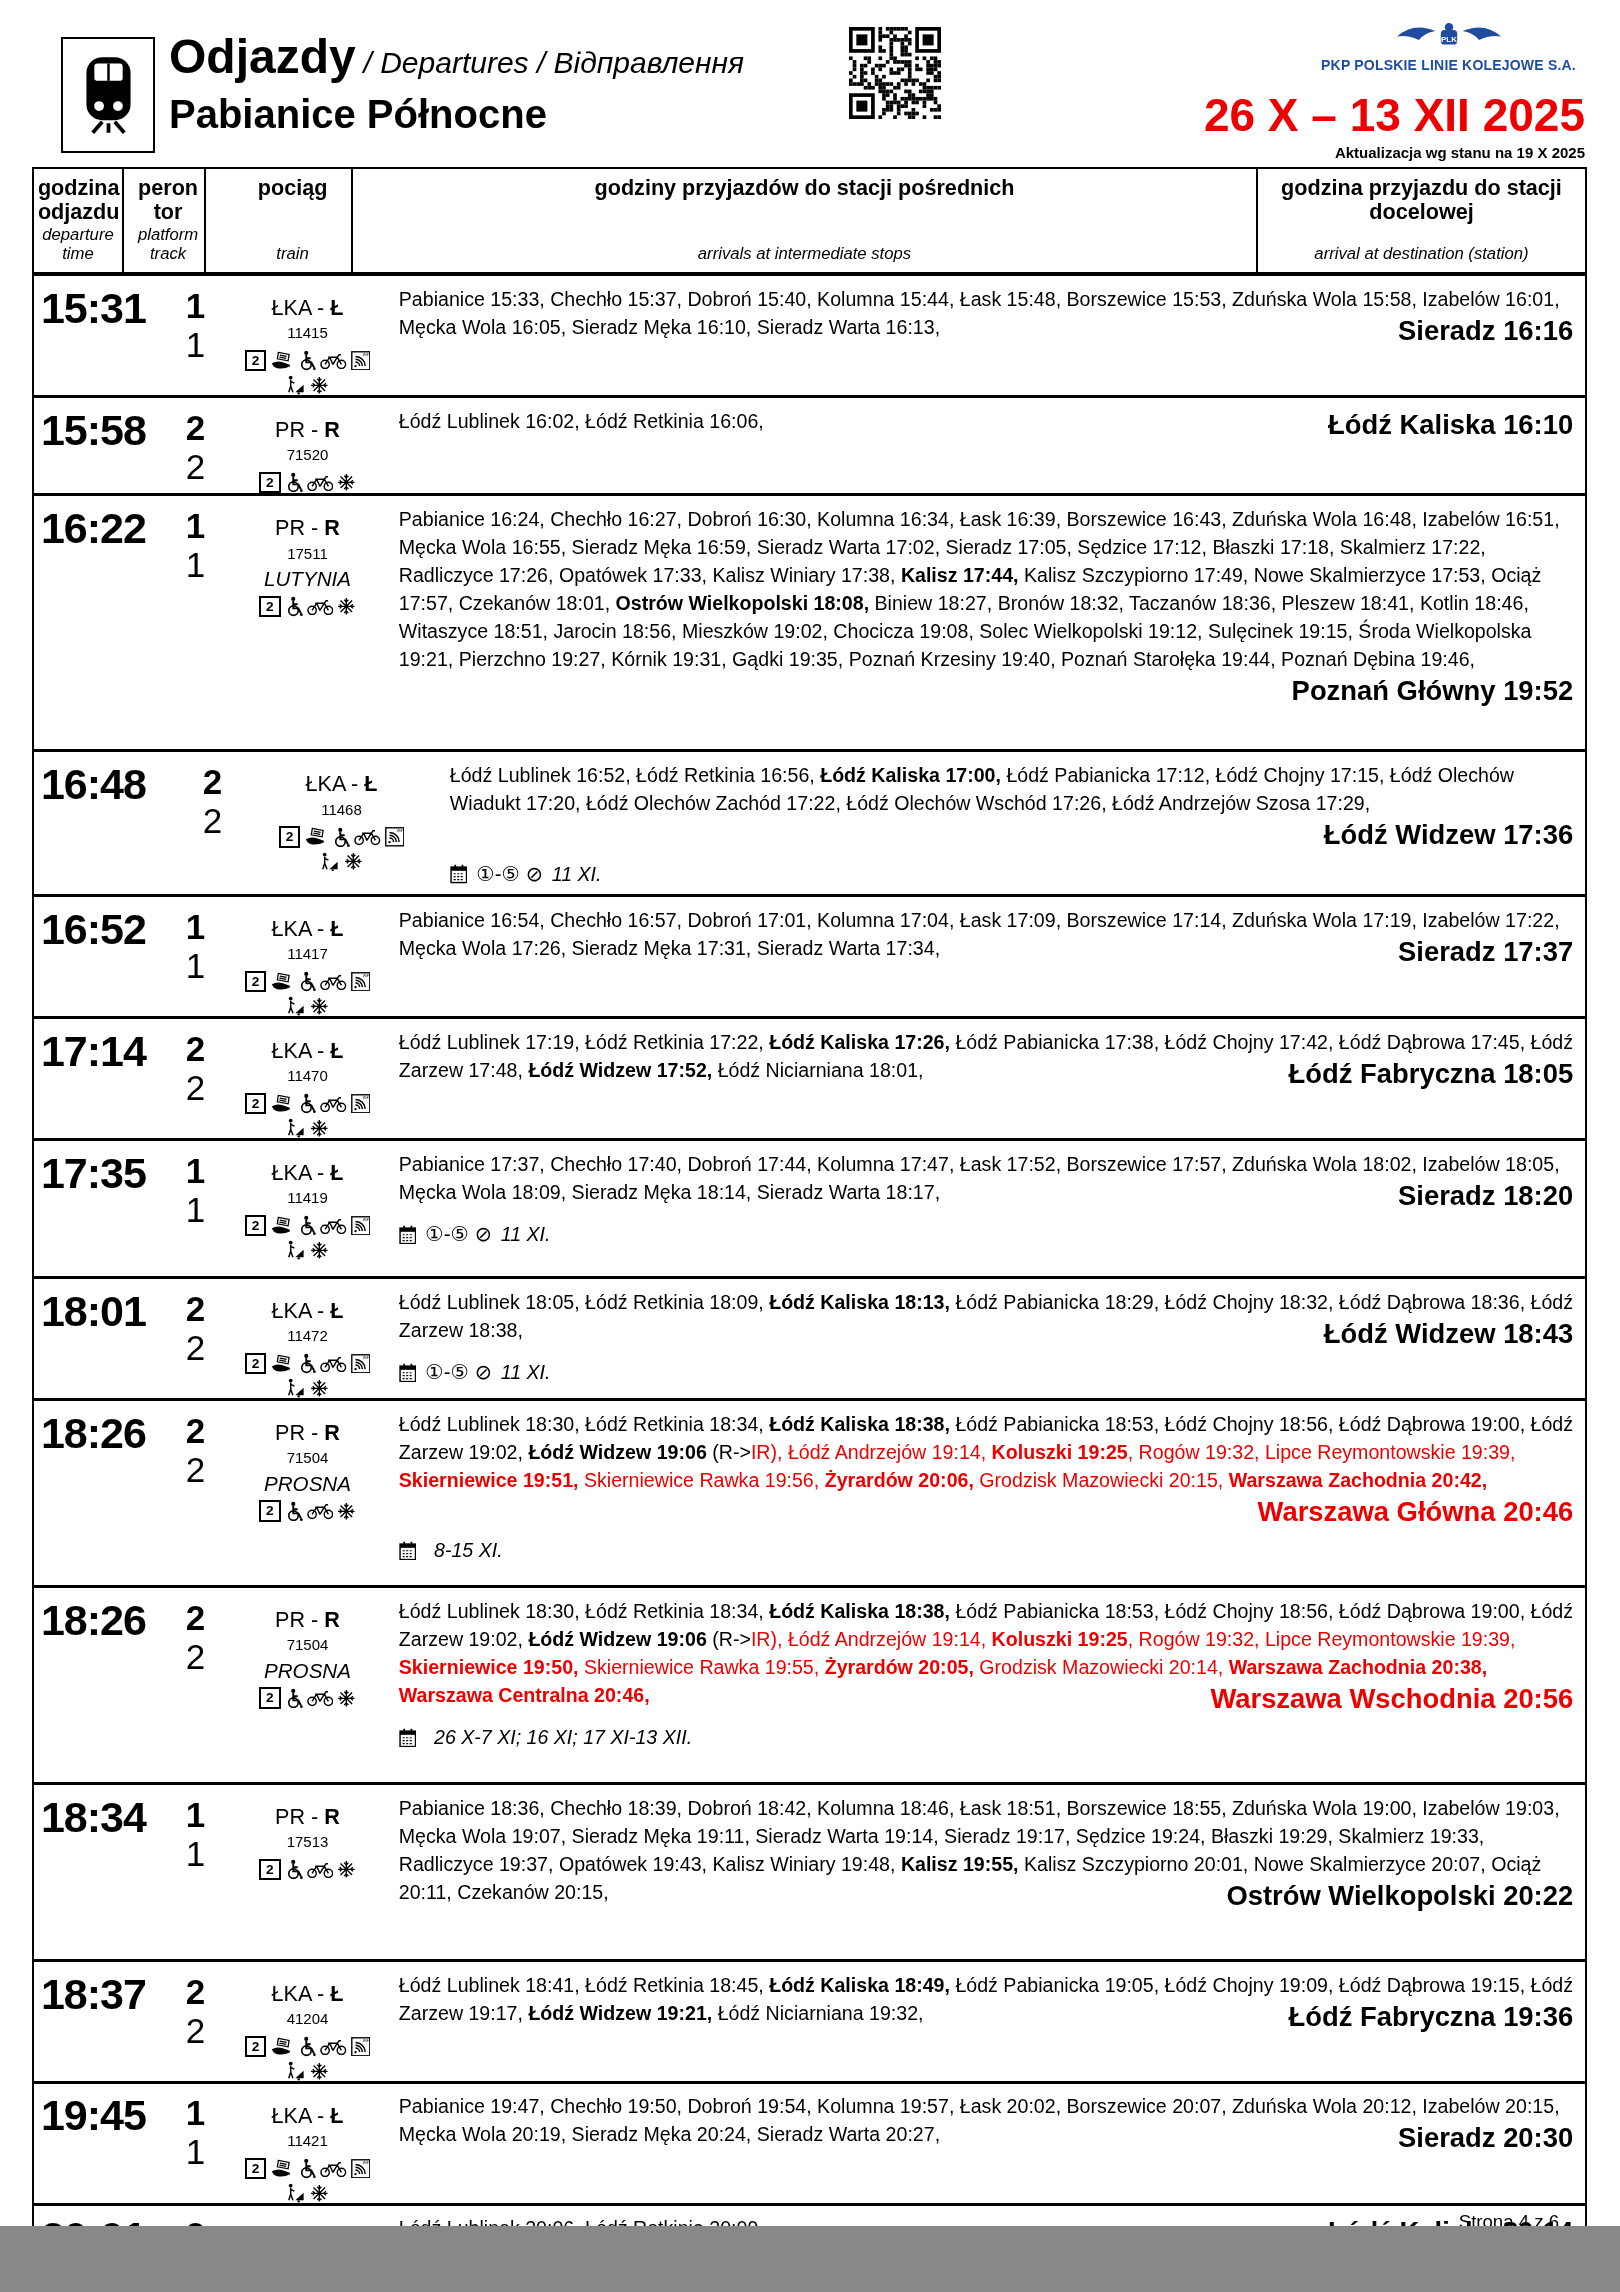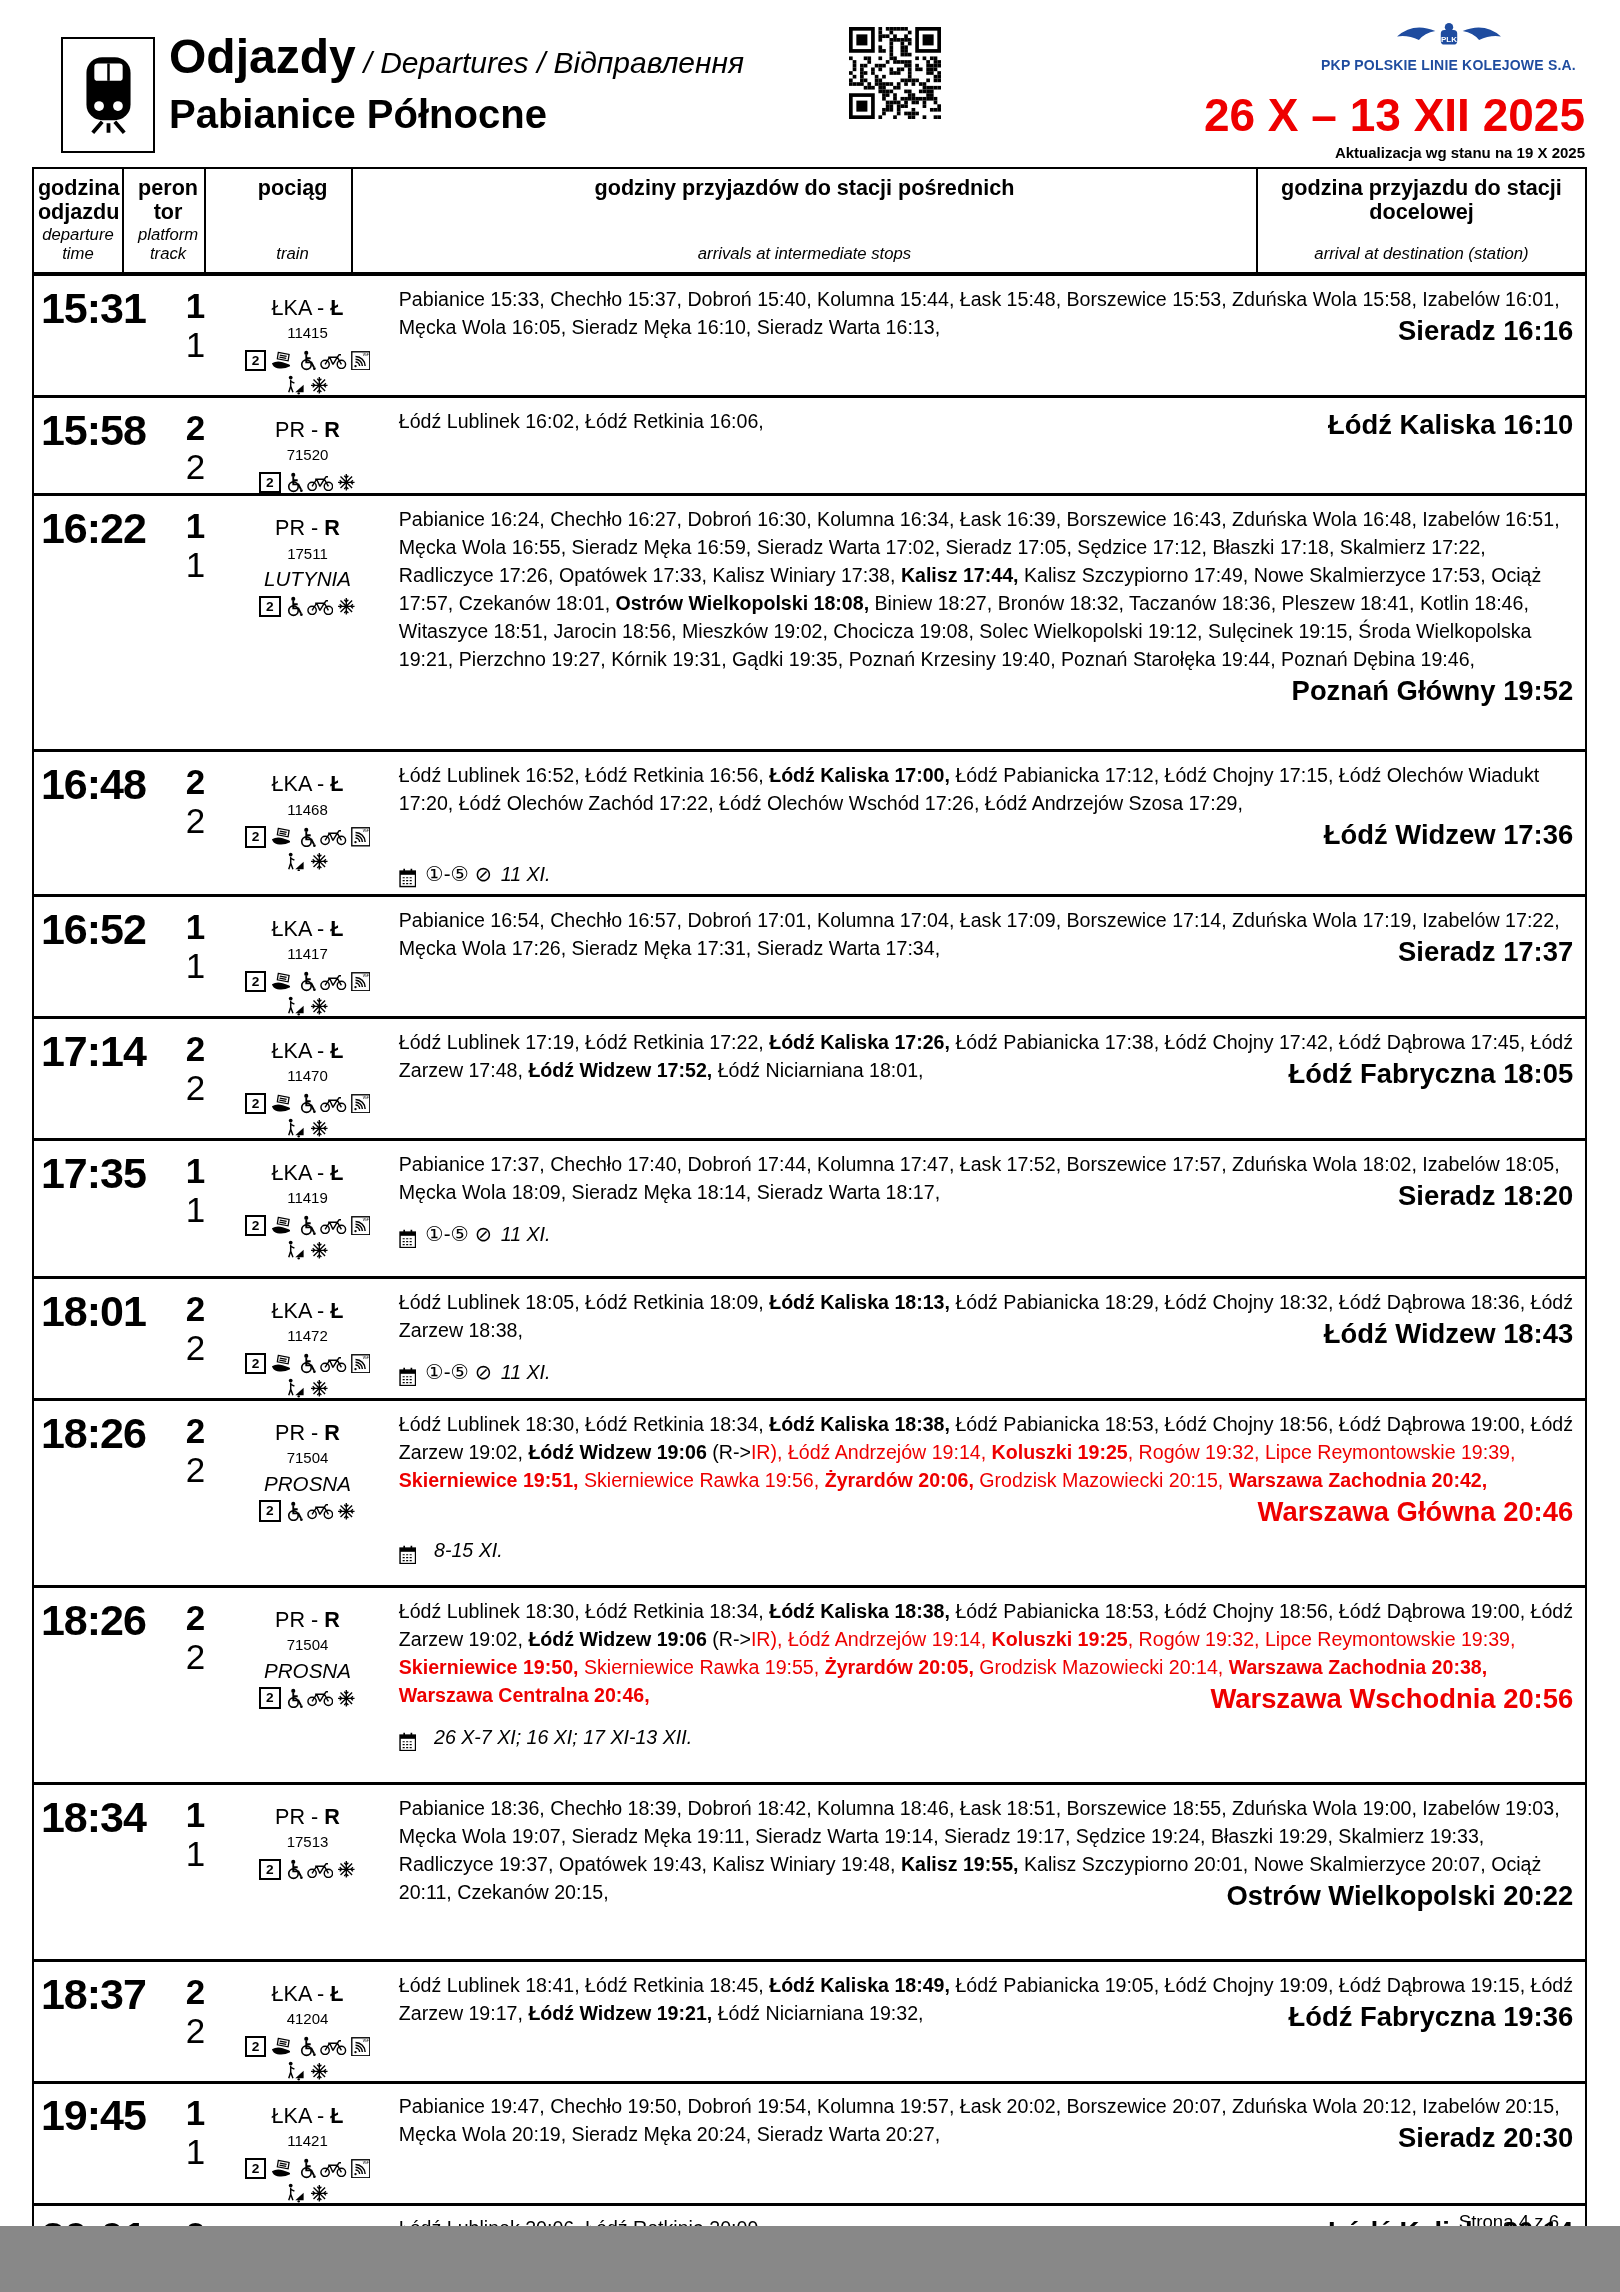--- a/index.html
+++ b/index.html
@@ -36,21 +36,21 @@
   .t{font-size:35px;line-height:41px;}
   .c-train{width:159px;flex-shrink:0;text-align:center;padding-top:19px;font-size:21.6px;line-height:25.5px;}
   .num{font-size:15px;}
   .tname{font-size:20.6px;font-style:italic;}
   .ticons{display:flex;justify-content:center;align-items:center;gap:3.9px;margin-top:3.9px;}
   .ic{display:inline-flex;align-items:center;}
   .ic-box{display:inline-flex;align-items:center;justify-content:center;width:17.6px;height:17.6px;
           border:2px solid #000;font-size:13.7px;font-weight:bold;}
   .c-main{flex:1;box-sizing:border-box;padding:8.8px 11.8px 5.9px 11.8px;font-size:19.6px;line-height:28px;display:flow-root;}
   .dest{float:right;min-width:490px;text-align:right;font-weight:bold;font-size:27.4px;line-height:35px;}
-  .note{clear:both;display:flex;align-items:flex-end;gap:8.8px;padding-top:7.8px;font-size:19.6px;}
+  .note{clear:both;display:flex;align-items:center;gap:8.8px;padding-top:7.8px;font-size:19.6px;}
   .note-sym{font-size:20.6px;}
   .note-txt{font-style:italic;}
   .red{color:var(--red);}
   .bold{font-weight:bold;}
   .footer{position:absolute;right:61px;top:2211px;font-size:18.6px;}
 </style>
 </head>
 <body>
 
 <div class="page" style="--red: #ee0000; --blue: #1f4c9f;">
@@ -499,21 +499,21 @@
                 </span>
               </div>
             </div>
     </div>
     <div class="c-main">
       <span class="stops"><span>Pabianice 16:24, Chechło 16:27, Dobroń 16:30, Kolumna 16:34, Łask 16:39, Borszewice 16:43, Zduńska Wola 16:48, Izabelów 16:51, Męcka Wola 16:55, Sieradz Męka 16:59, Sieradz Warta 17:02, Sieradz 17:05, Sędzice 17:12, Błaszki 17:18, Skalmierz 17:22, Radliczyce 17:26, Opatówek 17:33, Kalisz Winiary 17:38, </span><span class="bold">Kalisz 17:44,</span><span> Kalisz Szczypiorno 17:49, Nowe Skalmierzyce 17:53, Ociąż 17:57, Czekanów 18:01, </span><span class="bold">Ostrów Wielkopolski 18:08,</span><span> Biniew 18:27, Bronów 18:32, Taczanów 18:36, Pleszew 18:41, Kotlin 18:46, Witaszyce 18:51, Jarocin 18:56, Mieszków 19:02, Chocicza 19:08, Solec Wielkopolski 19:12, Sulęcinek 19:15, Środa Wielkopolska 19:21, Pierzchno 19:27, Kórnik 19:31, Gądki 19:35, Poznań Krzesiny 19:40, Poznań Starołęka 19:44, Poznań Dębina 19:46,</span></span><span class="dest">Poznań Główny 19:52</span>
       
     </div>
   </div>
 
-  <div class="row" style="min-height: 138px;">
+  <div class="row" style="min-height: 138px; gap: 17px;">
     <div class="c-time">16:48</div>
     <div class="c-pt">
       <div class="p">2</div>
       <div class="t">2</div>
     </div>
     <div class="c-train">
       <div class="carrier"><span>ŁKA - </span><span class="bold">Ł</span></div>
       <div class="num">11468</div>
 
       <div>

